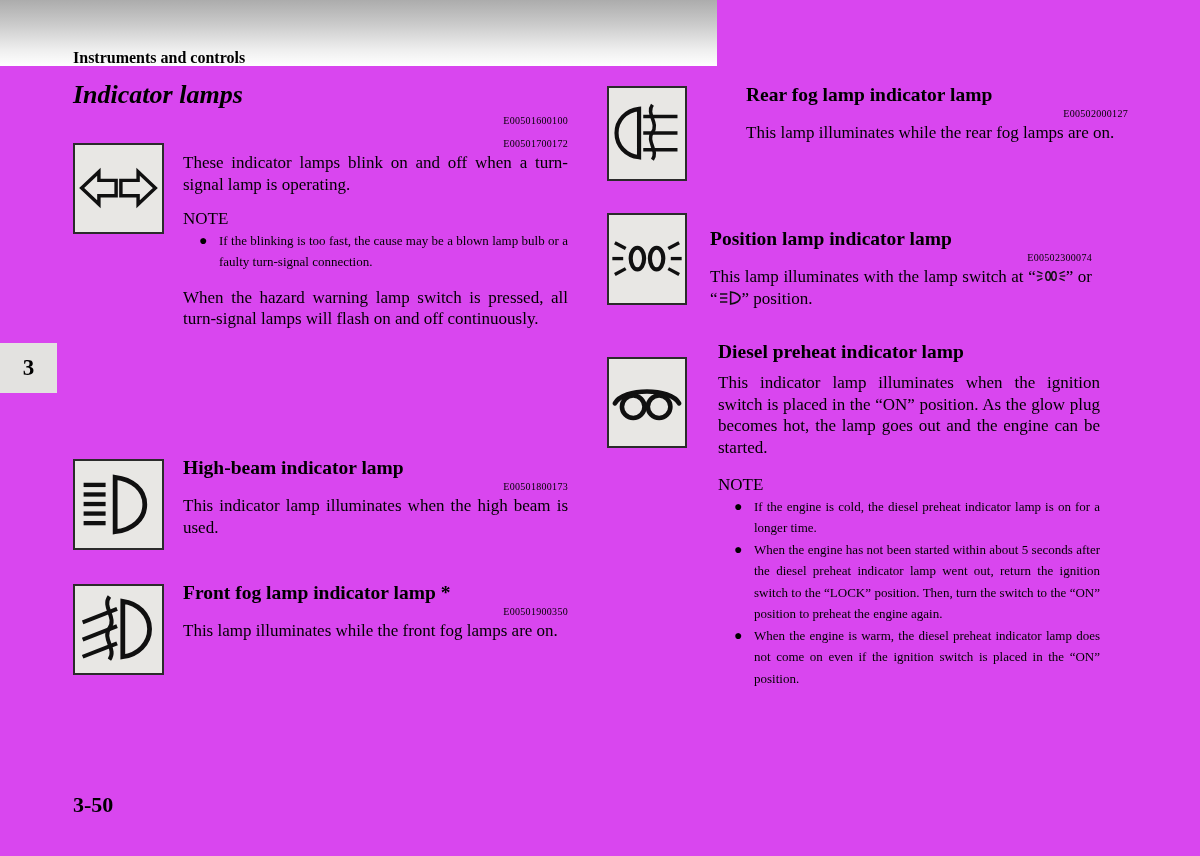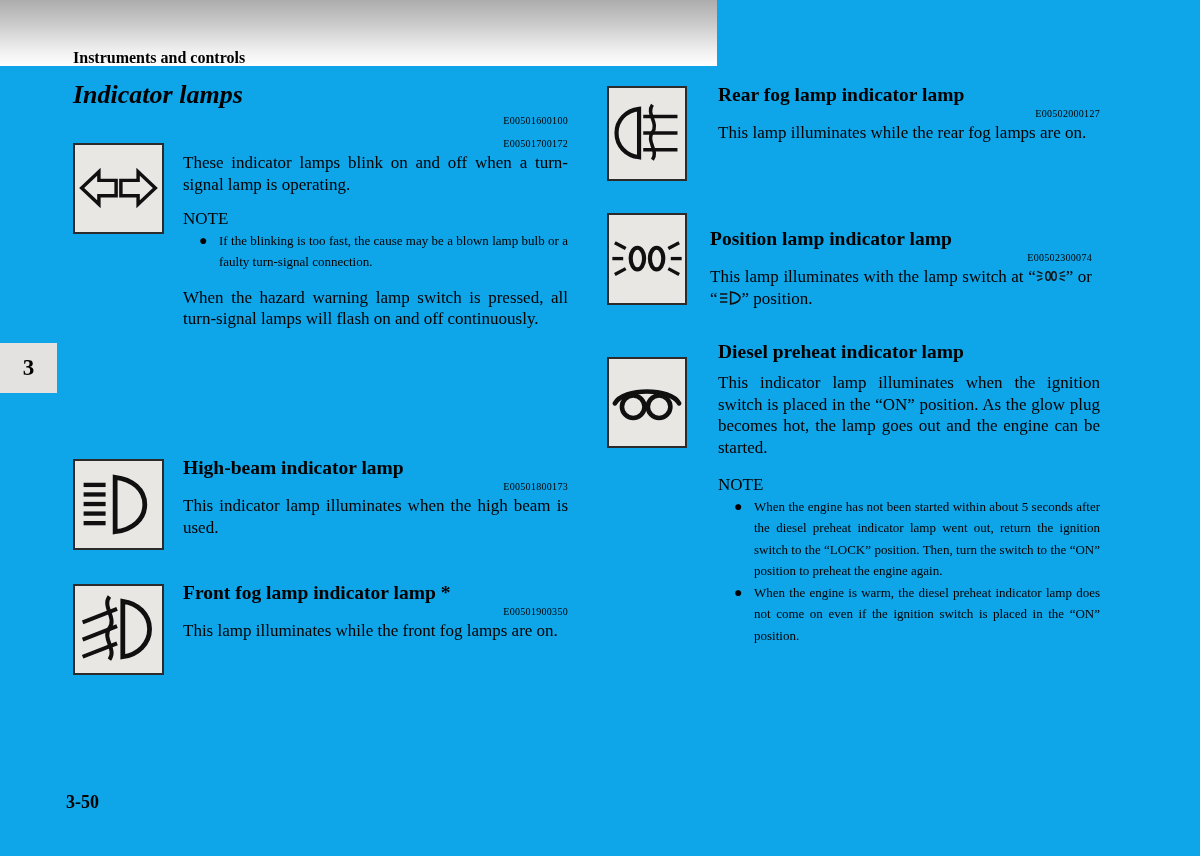--- a/index.html
+++ b/index.html
@@ -1,27 +1,27 @@
 <!DOCTYPE html>
 <html><head>
 <meta charset="utf-8">
 <style>
   html,body{margin:0;padding:0;}
   body{background:#ffffff;font-family:"Liberation Serif", serif;color:#000;}
-  .page{position:relative;width:1200px;height:856px;background:#0ea5e9;overflow:hidden;}
+  .page{position:relative;width:1200px;height:856px;background:#d946ef;overflow:hidden;}
   .header-shade{position:absolute;left:0;top:0;width:717px;height:66px;
     background:linear-gradient(to bottom,#acacac 0%,#c9c9c9 35%,#eeeeee 75%,#ffffff 100%);}
   .breadcrumb{position:absolute;left:73px;top:48px;font-size:16px;font-weight:bold;line-height:20px;}
   .doc-title{position:absolute;left:73px;top:80px;width:495px;
     font-size:26px;font-weight:bold;font-style:italic;line-height:30px;}
   .title-code{position:absolute;left:73px;top:114px;width:495px;}
   .code{font-size:10px;line-height:14px;text-align:right;letter-spacing:.3px;}
   .chapter-tab{position:absolute;left:0;top:343px;width:57px;height:50px;background:#e3e2e0;
     display:flex;align-items:center;justify-content:center;font-size:23px;font-weight:bold;}
-  .page-number{position:absolute;left:66px;top:792px;font-size:18px;font-weight:bold;}
+  .page-number{position:absolute;left:73px;top:792px;font-size:22px;font-weight:bold;}
   .icon-box{position:absolute;background:#e8e7e4;border:2px solid #2b2b2b;box-sizing:border-box;
     display:flex;align-items:center;justify-content:center;}
   .textcol{position:absolute;}
   .h2{font-size:19.5px;font-weight:bold;line-height:25px;margin:0;}
   .bodytext{font-size:17px;line-height:21.5px;text-align:justify;margin:1px 0 0 0;}
   .note-label{font-size:17px;line-height:21.5px;margin-top:13px;}
   ul.note{list-style:none;margin:0 0 0 19px;padding:0;}
   ul.note li{position:relative;padding-left:17px;font-size:13px;line-height:21.5px;text-align:justify;}
   ul.note li::before{content:"\25CF";position:absolute;left:-3px;top:0;font-size:14px;}
   .para2{margin-top:14px;}
@@ -94,21 +94,21 @@
 
   <div class="icon-box" style="left:607px;top:86px;width:80px;height:95px;">
     <svg class="lamp" width="76" height="87" viewBox="0 0 91 91">
       <path class="st" d="M36,16 C20,18 9,30 9,45 C9,60 20,72 36,74 Z" stroke-width="5"></path>
       <line class="st" x1="41" y1="25" x2="82" y2="25" stroke-width="4.2"></line>
       <line class="st" x1="41" y1="45" x2="82" y2="45" stroke-width="4.2"></line>
       <line class="st" x1="41" y1="65" x2="82" y2="65" stroke-width="4.2"></line>
       <path class="st" d="M52,11 C44,22 60,33 52,44 C44,55 60,66 52,77" stroke-width="4.2"></path>
     </svg>
   </div>
-  <div class="textcol" style="left:718px;top:82px;width:382px;">
+  <div class="textcol" style="left:746px;top:82px;width:382px;">
     <h2 class="h2">Rear fog lamp indicator lamp</h2>
     <div class="code">E00502000127</div>
     <p class="bodytext">This lamp illuminates while the rear fog lamps are on.</p>
   </div>
 
   <div class="icon-box" style="left:607px;top:213px;width:80px;height:92px;">
     <svg class="lamp" width="76" height="84" viewBox="0 0 91 91">
       <ellipse class="st" cx="34" cy="45" rx="8" ry="13" stroke-width="5"></ellipse>
       <ellipse class="st" cx="57" cy="45" rx="8" ry="13" stroke-width="5"></ellipse>
       <line class="st" x1="7" y1="26" x2="20" y2="33" stroke-width="4"></line>
@@ -146,18 +146,19 @@
       <path class="st" d="M7,46 C17,27 74,27 84,46" stroke-width="5.5" stroke-linecap="round"></path>
       <circle class="st" cx="29" cy="50" r="13.5" stroke-width="5.5"></circle>
       <circle class="st" cx="60" cy="50" r="13.5" stroke-width="5.5"></circle>
     </svg>
   </div>
   <div class="textcol" style="left:718px;top:339px;width:382px;">
     <h2 class="h2">Diesel preheat indicator lamp</h2>
     <p class="bodytext" style="margin-top:8px;">This indicator lamp illuminates when the ignition switch is placed in the “ON” position. As the glow plug becomes hot, the lamp goes out and the engine can be started.</p>
     <div class="note-label" style="margin-top:16px;">NOTE</div>
     <ul class="note">
+      <li>If the engine is cold, the diesel preheat indicator lamp is on for a longer time.</li>
       <li>When the engine has not been started within about 5 seconds after the diesel preheat indicator lamp went out, return the ignition switch to the “LOCK” position. Then, turn the switch to the “ON” position to preheat the engine again.</li>
       <li>When the engine is warm, the diesel preheat indicator lamp does not come on even if the ignition switch is placed in the “ON” position.</li>
     </ul>
   </div>
 
 </div>
 
 </body></html>

